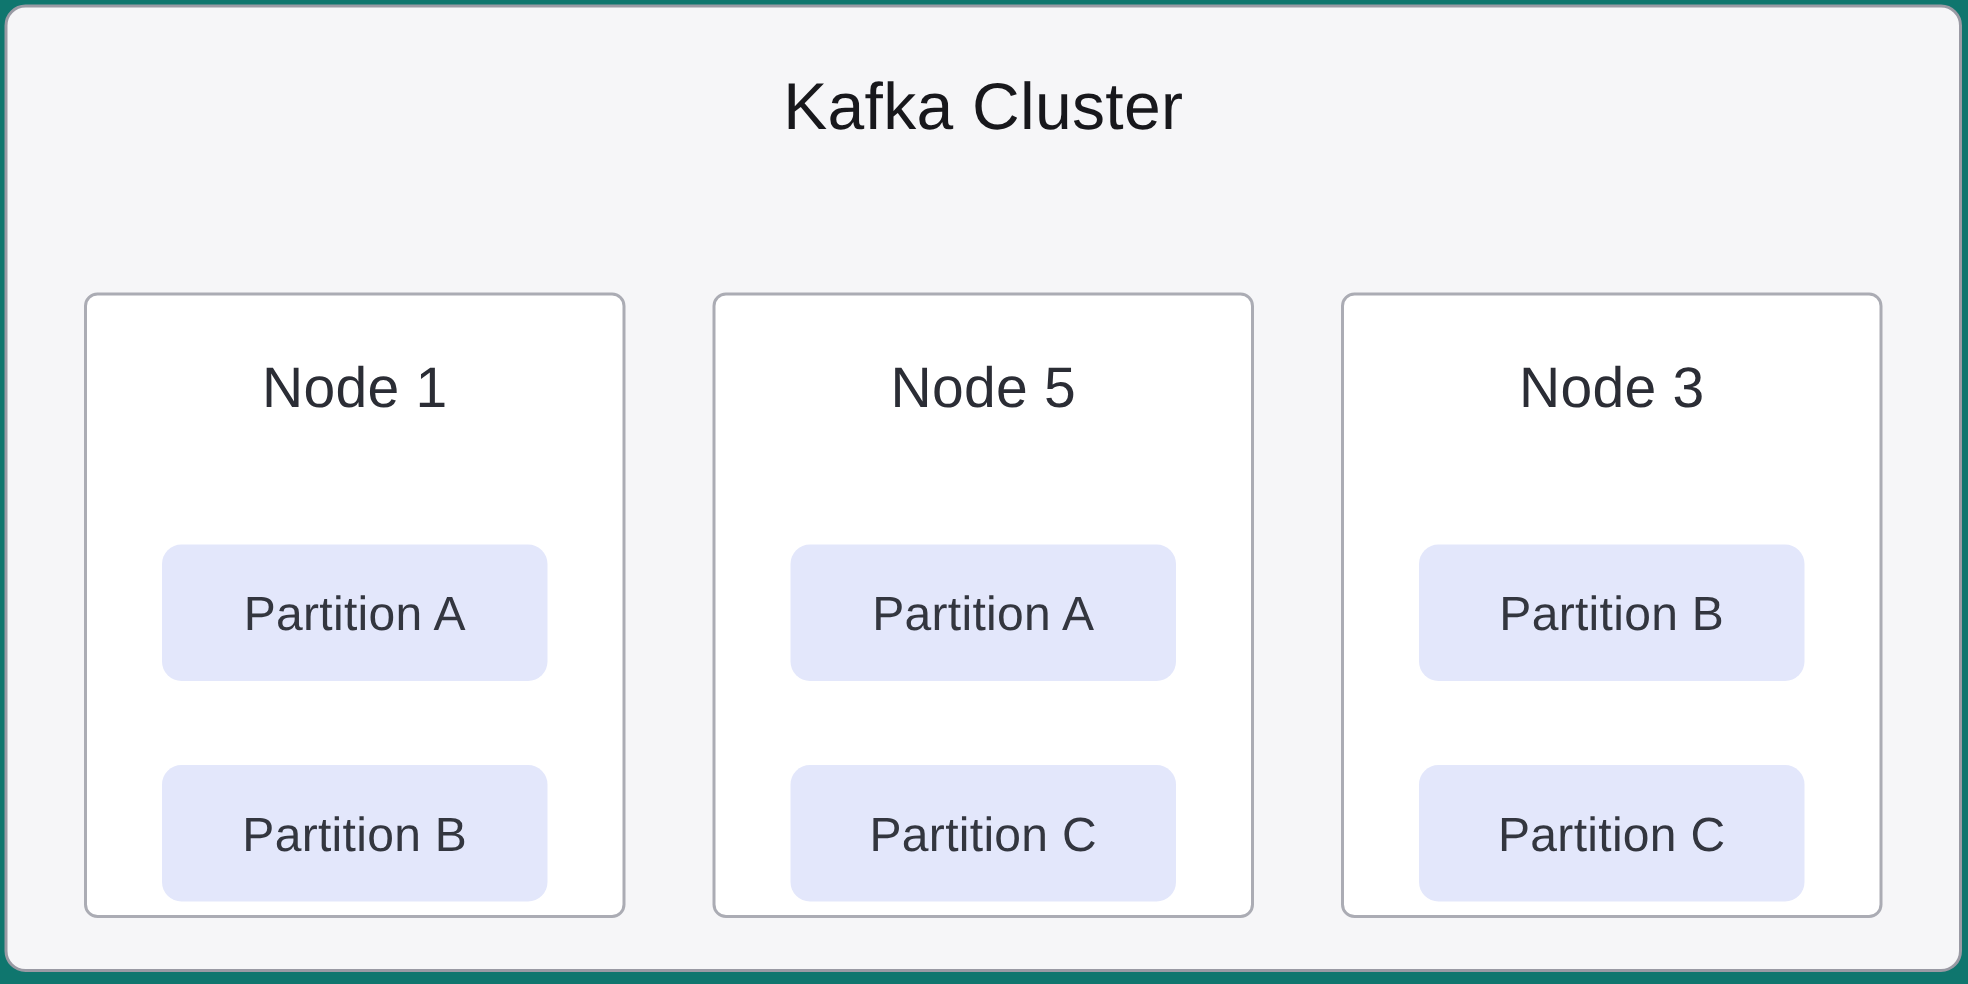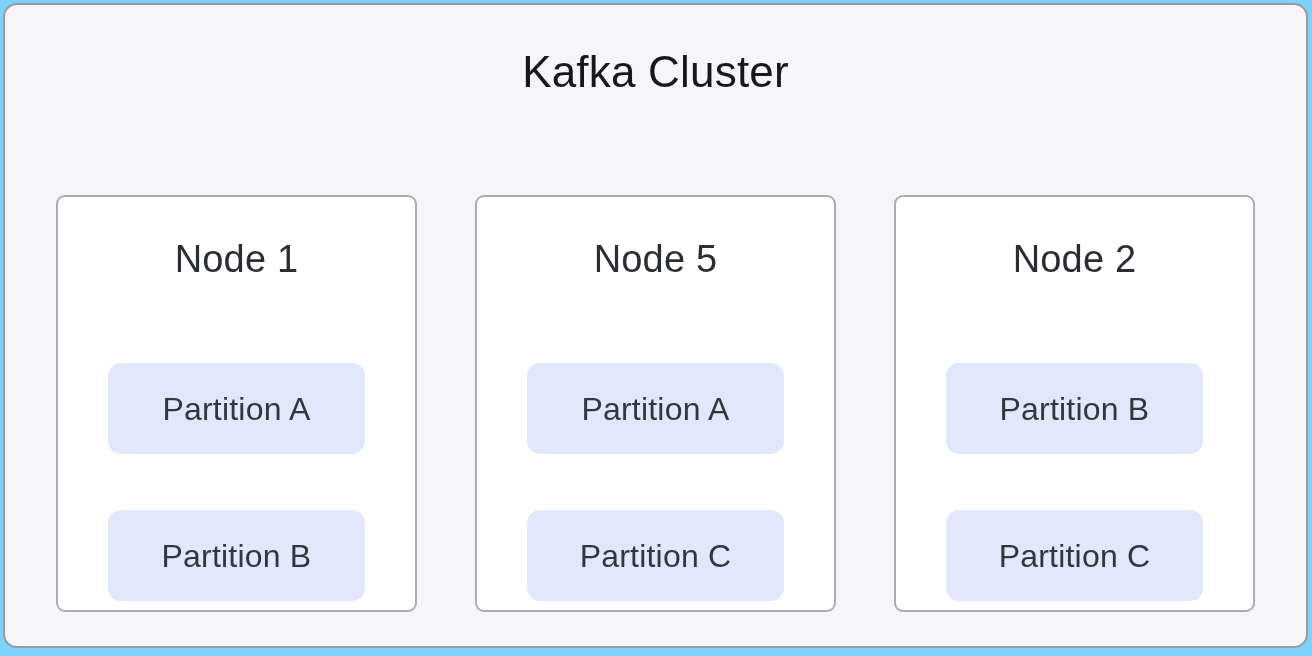--- a/index.html
+++ b/index.html
@@ -13,21 +13,21 @@
     height: 656px;
     font-family: "Liberation Sans", "DejaVu Sans", sans-serif;
     -webkit-font-smoothing: antialiased;
     overflow: hidden;
   }
 
   #canvas {
     position: relative;
     width: 1312px;
     height: 656px;
-    background: #7dd3fc;
+    background: #0f766e;
   }
 
   
   .cluster {
     position: absolute;
     left: 3px;
     top: 3px;
     width: 1301px;   
     height: 641px;   
     box-sizing: content-box;
@@ -146,21 +146,21 @@
           <div class="partition-pill">
             <span class="partition-label">Partition A</span>
           </div>
           <div class="partition-pill">
             <span class="partition-label">Partition C</span>
           </div>
         </div>
       </div>
 
       <div class="node-card">
-        <div class="node-title">Node 2</div>
+        <div class="node-title">Node 3</div>
         <div class="partition-list">
           <div class="partition-pill">
             <span class="partition-label">Partition B</span>
           </div>
           <div class="partition-pill">
             <span class="partition-label">Partition C</span>
           </div>
         </div>
       </div>
 

